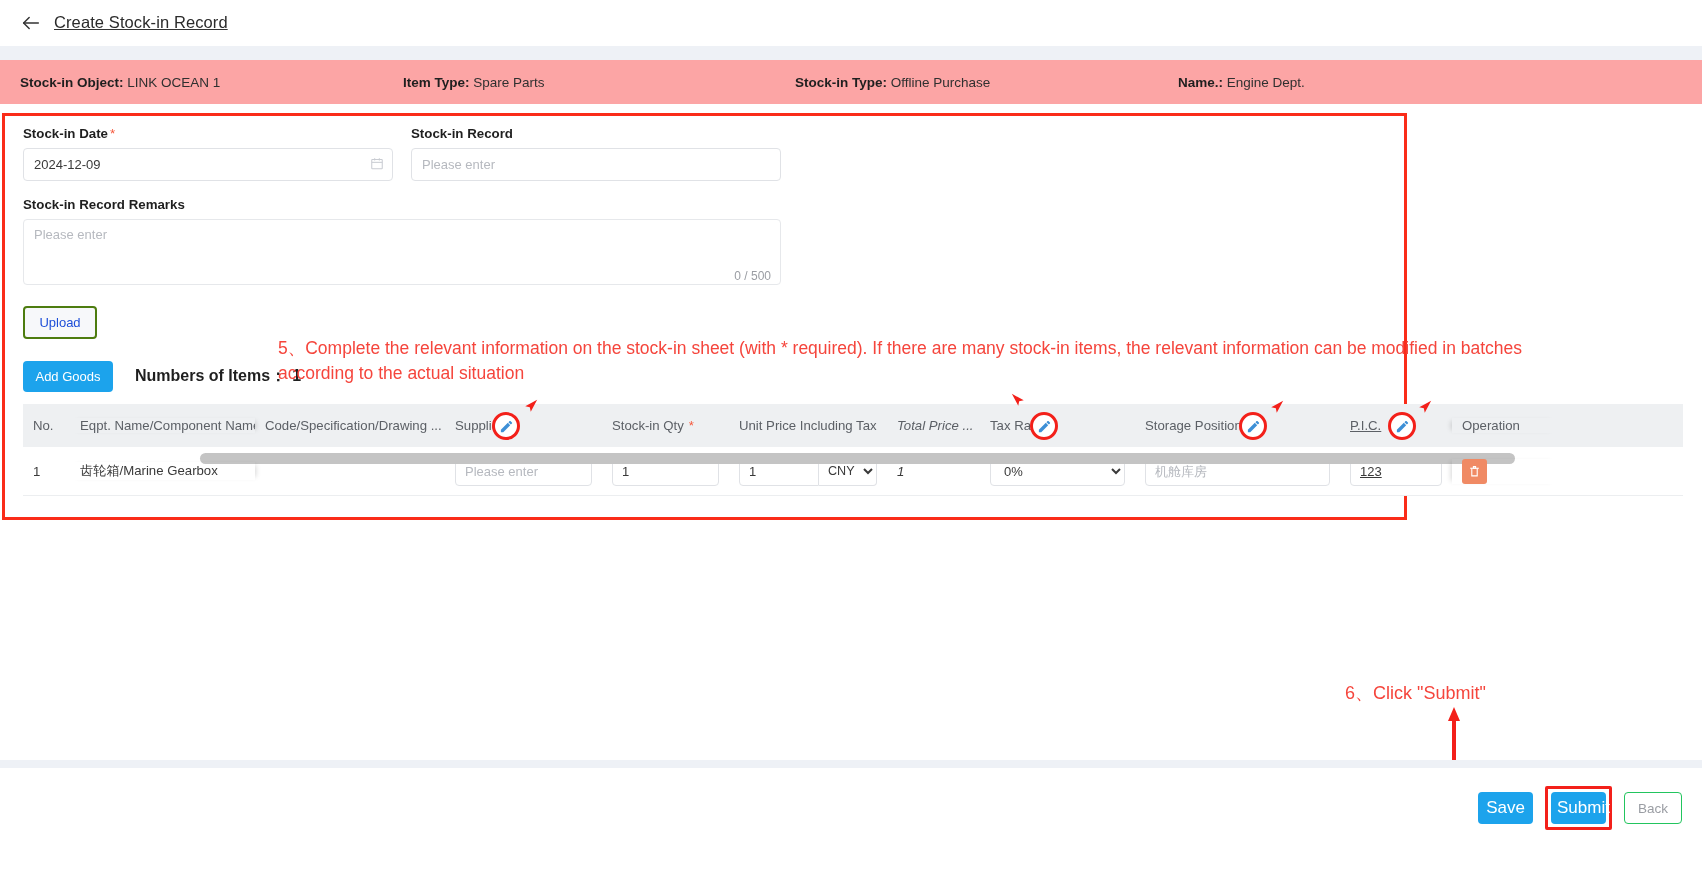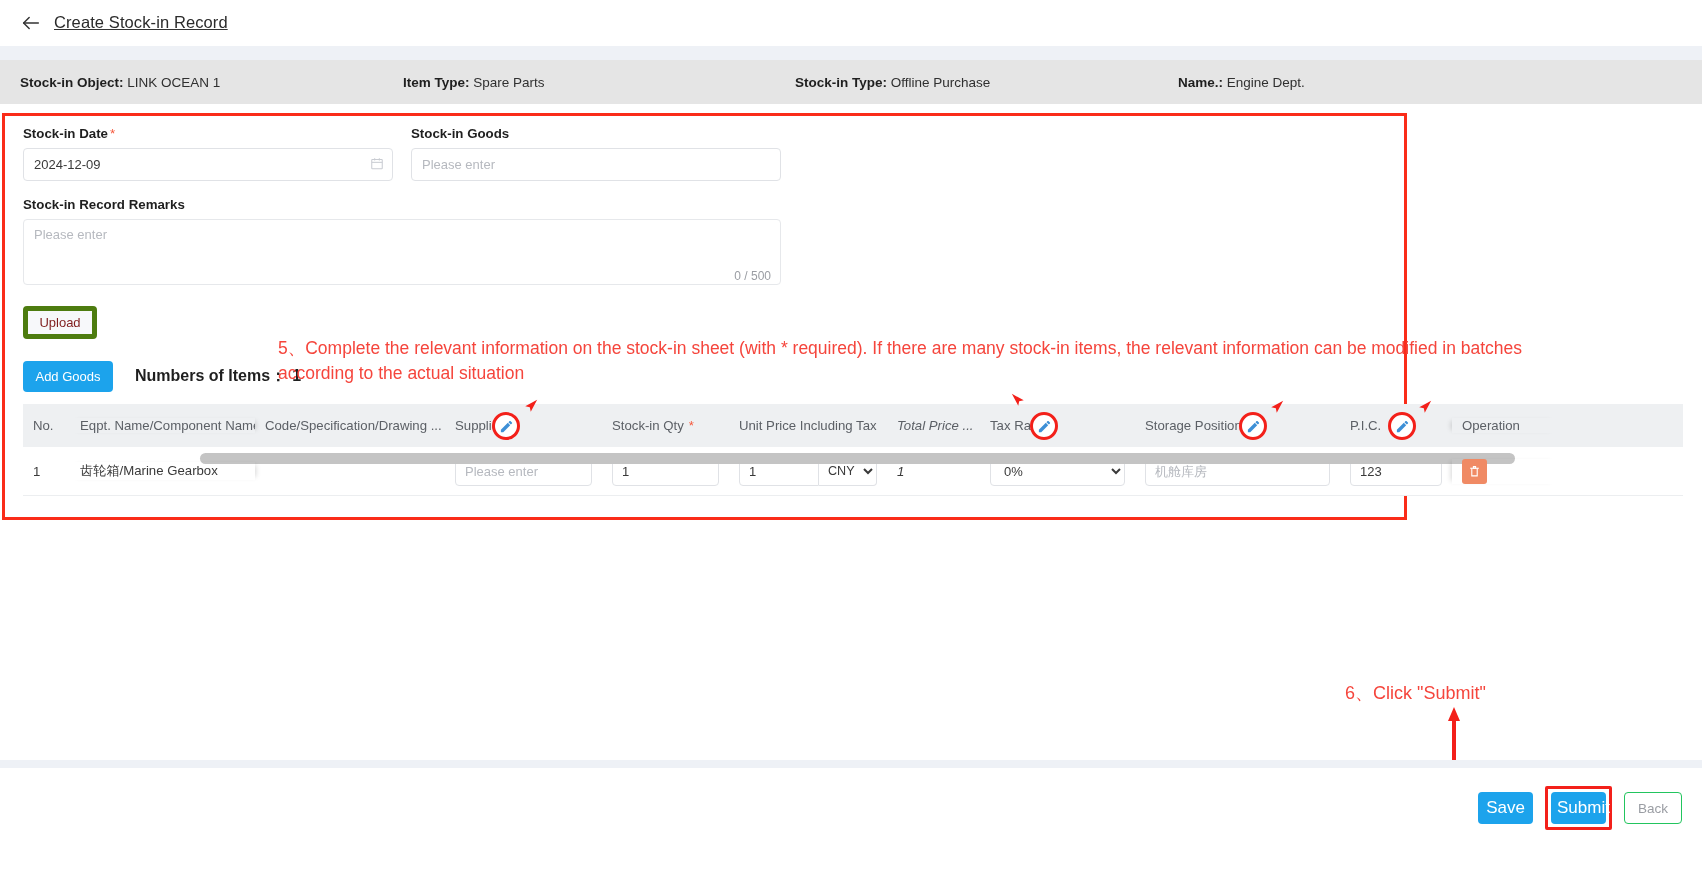--- a/index.html
+++ b/index.html
@@ -21,21 +21,21 @@
     text-decoration: underline;
   }
   .back-arrow { width: 22px; height: 22px; display:inline-block; color:#333; }
   .title-text { font-size: 16.5px; color:#2b2b2b; letter-spacing:.1px; }
 
   .strip { height: 14px; background:#eef1f6; }
 
   
   .summary {
     height: 44px; display:flex; align-items:center;
-    background:#e5e5e5; font-size:13.5px;
+    background:#fca5a5; font-size:13.5px;
     position: relative;
   }
   .sum-item { position:absolute; white-space:nowrap; }
   .sum-item b { font-weight: bold; color:#1f1f1f; }
   .sum-item span { color:#303030; }
 
   
   .form-region {
     position:absolute; left:2px; top:113px; width:1405px; height:407px;
     border: 3px solid #fa2c19;
@@ -70,22 +70,22 @@
     border:1px solid #e6e8eb; border-radius:4px; background:#fff;
     font-size:13px; color:#3a3a3a; padding:7px 10px;
     font-family:"Liberation Sans", sans-serif; outline:none;
   }
   textarea.ta::placeholder { color:#b6b9bf; }
   .counter {
     position:absolute; right:10px; bottom:6px; font-size:12px; color:#9a9da3;
   }
 
   .upload-btn {
-    margin-top:17px; width:74px; height:33px; border:5px solid #4d7c0f;
-    border-radius:4px; background:#f7f8fa; color:#7f1d1d; font-size:13px;
+    margin-top:17px; width:74px; height:33px; border:2px solid #4d7c0f;
+    border-radius:4px; background:#f7f8fa; color:#1d4ed8; font-size:13px;
     cursor:pointer; font-family:"Liberation Sans", sans-serif;
   }
 
   .addrow { margin-top:22px; display:flex; align-items:center; gap: 22px; }
   .add-goods {
     width:90px; height:31px; border:none; border-radius:4px;
     background:#1ca3ec; color:#fff; font-size:13px; cursor:pointer;
     font-family:"Liberation Sans", sans-serif;
   }
   .numitems { font-size:16px; font-weight:bold; color:#1f1f1f; }
@@ -106,21 +106,21 @@
 
   .c-no      { width: 47px; }
   .c-name    { width: 185px; }
   .c-code    { width: 190px; }
   .c-supp    { width: 157px; }
   .c-qty     { width: 127px; }
   .c-unit    { width: 158px; }
   .c-total   { width: 93px; font-style: italic; }
   .c-tax     { width: 155px; }
   .c-stor    { width: 205px; }
-  .c-pic     { width: 112px; }
+  .c-pic     { width: 112px; text-decoration: underline; }
   .c-oper    { width: 105px; }
 
   
   .sep-left { box-shadow: 4px 0 5px -3px rgba(0,0,0,.16); z-index:3; }
   .sep-right{ box-shadow: -4px 0 5px -3px rgba(0,0,0,.16); z-index:3; }
 
   .tinp {
     width:100%; height:30px; border:1px solid #e0e2e6; border-radius:4px;
     font-size:13px; color:#3a3a3a; padding:0 9px; outline:none;
     background:#fff; font-family:"Liberation Sans", sans-serif;
@@ -246,21 +246,21 @@
                 <rect x="3" y="5" width="18" height="16" rx="1"></rect>
                 <line x1="3" y1="10" x2="21" y2="10"></line>
                 <line x1="8" y1="3" x2="8" y2="7"></line>
                   <line x1="16" y1="3" x2="16" y2="7"></line>
               </svg>
             </span>
           </div>
         </div>
 
         <div class="col-place">
-          <div class="fld-label">Stock-in Goods</div>
+          <div class="fld-label">Stock-in Record</div>
           <input class="inp" placeholder="Please enter" style="">
         </div>
       </div>
 
       <div class="remarks-block">
         <div class="fld-label">Stock-in Record Remarks</div>
         <div class="ta-wrap">
           <textarea class="ta" placeholder="Please enter" style=""></textarea>
           <span class="counter">0 / 500</span>
         </div>

